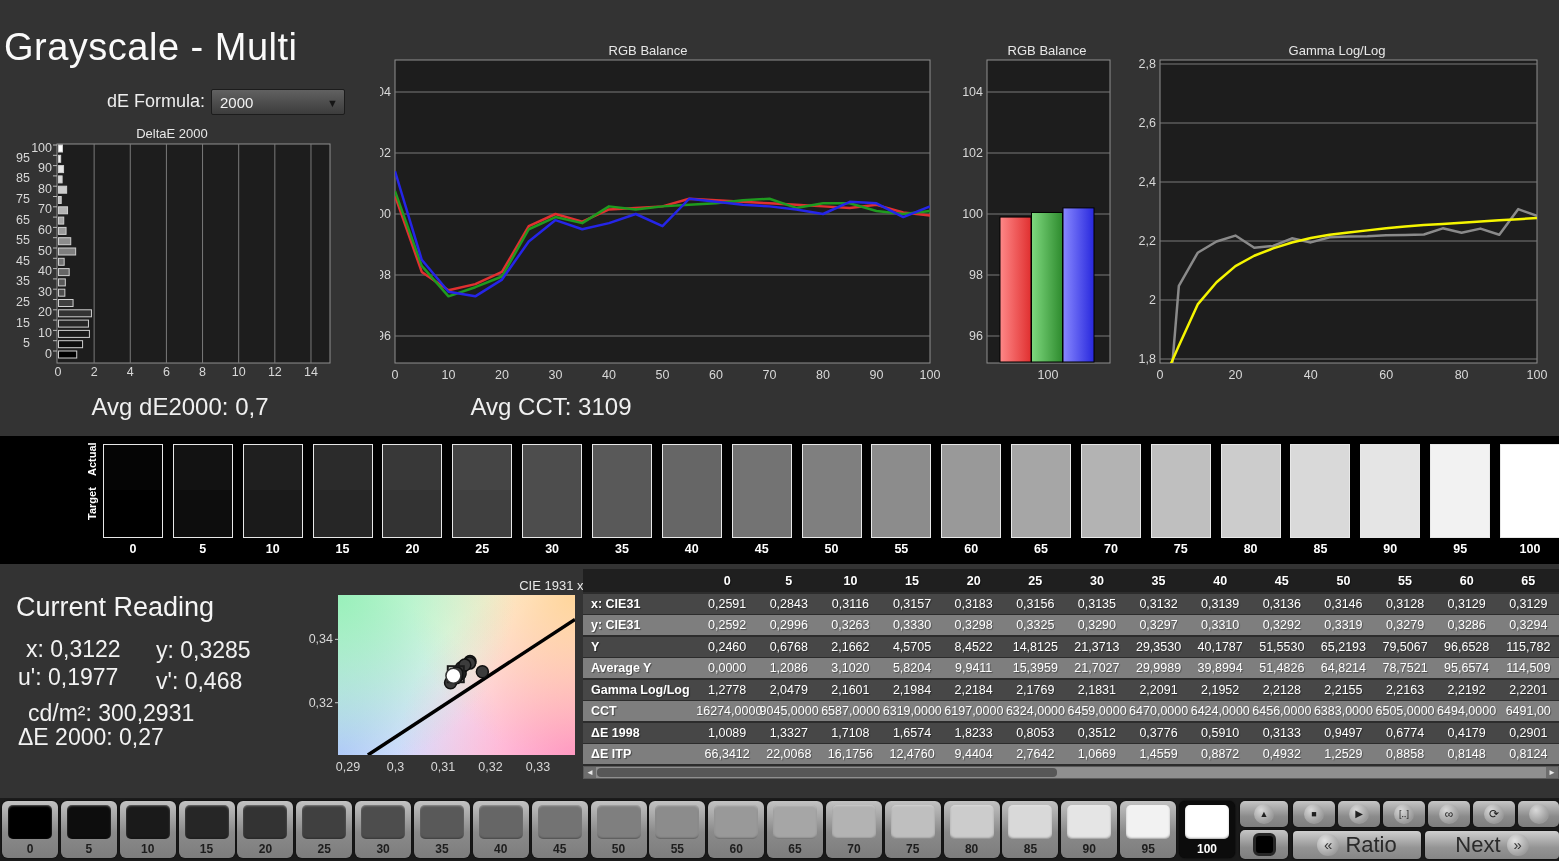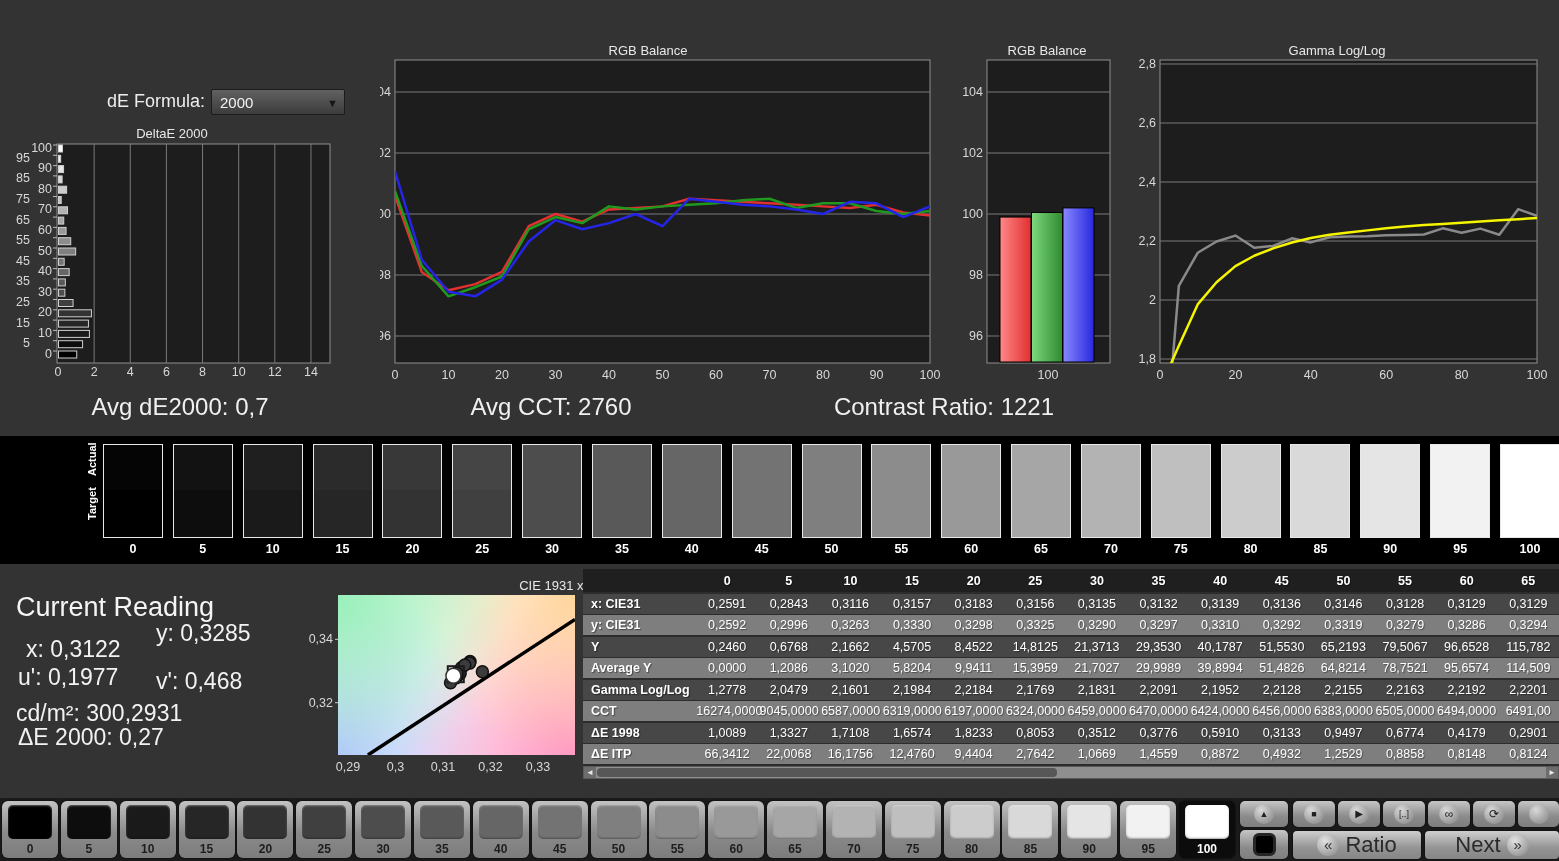--- a/index.html
+++ b/index.html
@@ -46,20 +46,21 @@
        box-shadow:0 0 2px #000;color:#2a2a2a;font-size:22px;line-height:28px;text-align:center;}
   .navbtn .chev{display:inline-block;width:22px;height:22px;border-radius:50%;vertical-align:middle;margin-top:-3px;
        background:radial-gradient(circle at 35% 30%,#e2e2e2,#9c9c9c 75%);line-height:22px;font-size:15px;color:#333;}
   svg text{font-family:"Liberation Sans",sans-serif;}
 </style>
 </head>
 <body>
 
 <div id="page">
 
+  <div class="abs" id="page-title">Grayscale - Multi</div>
 
   <div class="abs" id="de-formula-label">dE Formula:</div>
   <div class="abs" id="de-dropdown">
     <span>2000</span>
     <span class="arrow">▼</span>
   </div>
 
   <svg class="abs" id="svg-deltae" style="left:0;top:125px" width="345" height="262">
       <text x="172" y="13" text-anchor="middle" font-size="13" fill="#e8e8e8">DeltaE 2000</text>
       <rect x="57" y="19" width="273" height="219" fill="#1d1d1d" stroke="#8f8f8f"></rect>
@@ -231,22 +232,21 @@
       <text x="107.4" y="337" text-anchor="middle" font-size="12.5" fill="#d8d8d8">20</text>
       <text x="182.8" y="337" text-anchor="middle" font-size="12.5" fill="#d8d8d8">40</text>
       <text x="258.2" y="337" text-anchor="middle" font-size="12.5" fill="#d8d8d8">60</text>
       <text x="333.6" y="337" text-anchor="middle" font-size="12.5" fill="#d8d8d8">80</text>
       <text x="409" y="337" text-anchor="middle" font-size="12.5" fill="#d8d8d8">100</text>
       <polyline points="32,471.049 50.85,243.86950000000007 69.7,210.77050000000003 88.55,199.47200000000004 107.4,193.57200000000003 126.25,205.81450000000007 145.1,203.9855 163.95,196.31550000000004 182.8,200.41600000000005 201.65,195.224 220.5,194.4275 239.35,194.19150000000002 258.2,193.33600000000007 277.05,193.07050000000004 295.9,192.51000000000002 314.75,186.31500000000005 333.6,190.73999999999995 352.45,186.61 371.3,192.805 390.15,167.14000000000007 409,173.92499999999998" fill="none" stroke="#8a8a8a" stroke-width="2.5" clip-path="url(#clip-gamma)" stroke-linejoin="round"></polyline>
       <polyline points="32,346.5 50.85,303.725 69.7,262.42499999999995 88.55,240.3 107.4,224.07499999999993 126.25,213.75000000000006 145.1,206.37500000000006 163.95,200.47500000000008 182.8,196.05 201.65,192.805 220.5,190.445 239.35,188.37999999999994 258.2,186.31500000000005 277.05,184.545 295.9,183.07000000000002 314.75,181.89000000000001 333.6,180.71 352.45,179.53 371.3,178.35 390.15,177.17000000000002 409,175.99" fill="none" stroke="#f5f500" stroke-width="2.5" clip-path="url(#clip-gamma)" stroke-linejoin="round"></polyline>
     </svg>
 
   <div class="abs stat" style="left:180px">Avg dE2000: 0,7</div>
-  <div class="abs stat" style="left:551px">Avg CCT: 2760</div>
-  <div class="abs stat" style="left:944px">Contrast Ratio: 1221</div>
+  <div class="abs stat" style="left:551px">Avg CCT: 3109</div>
 
   <div class="abs" id="swatch-strip">
     <div class="vlabel" style="top:26px">Actual</div>
     <div class="vlabel" style="top:70px">Target</div>
   <div style="position: absolute; left: 103px; top: 8px; width: 58px; height: 92px; border: 1px solid rgb(232, 232, 232);">
         <div style="height: 45px; background: rgb(5, 5, 5);"></div>
         <div style="height: 47px; background: rgb(0, 0, 0);"></div>
       </div>
       <div style="position: absolute; left: 98px; top: 106px; width: 70px; text-align: center; font-size: 12.5px; font-weight: bold; color: rgb(255, 255, 255);">0</div>
       <div style="position: absolute; left: 172.85px; top: 8px; width: 58px; height: 92px; border: 1px solid rgb(232, 232, 232);">
@@ -350,33 +350,33 @@
       </div>
       <div style="position: absolute; left: 1495px; top: 106px; width: 70px; text-align: center; font-size: 12.5px; font-weight: bold; color: rgb(255, 255, 255);">100</div>
     </div>
 
   <div class="abs" id="current-reading">
     <div id="cr-title">Current Reading</div>
     <div class="cr-line" style="left:10px;top:44px">
       <span>x:</span>
       <span>0,3122</span>
     </div>
-    <div class="cr-line" style="left:140px;top:28px">
+    <div class="cr-line" style="left:140px;top:45px">
       <span>y:</span>
       <span>0,3285</span>
     </div>
     <div class="cr-line" style="left:2px;top:72px">
       <span>u':</span>
       <span>0,1977</span>
     </div>
     <div class="cr-line" style="left:140px;top:76px">
       <span>v':</span>
       <span>0,468</span>
     </div>
-    <div class="cr-line" style="left:0;top:108px">
+    <div class="cr-line" style="left:12px;top:108px">
       <span>cd/m²:</span>
       <span>300,2931</span>
     </div>
     <div class="cr-line" style="left:2px;top:132px">
       <span>ΔE 2000:</span>
       <span>0,27</span>
     </div>
   </div>
 
   <div class="abs" id="cie-block" style="left:300px;top:576px;width:290px;height:200px">

